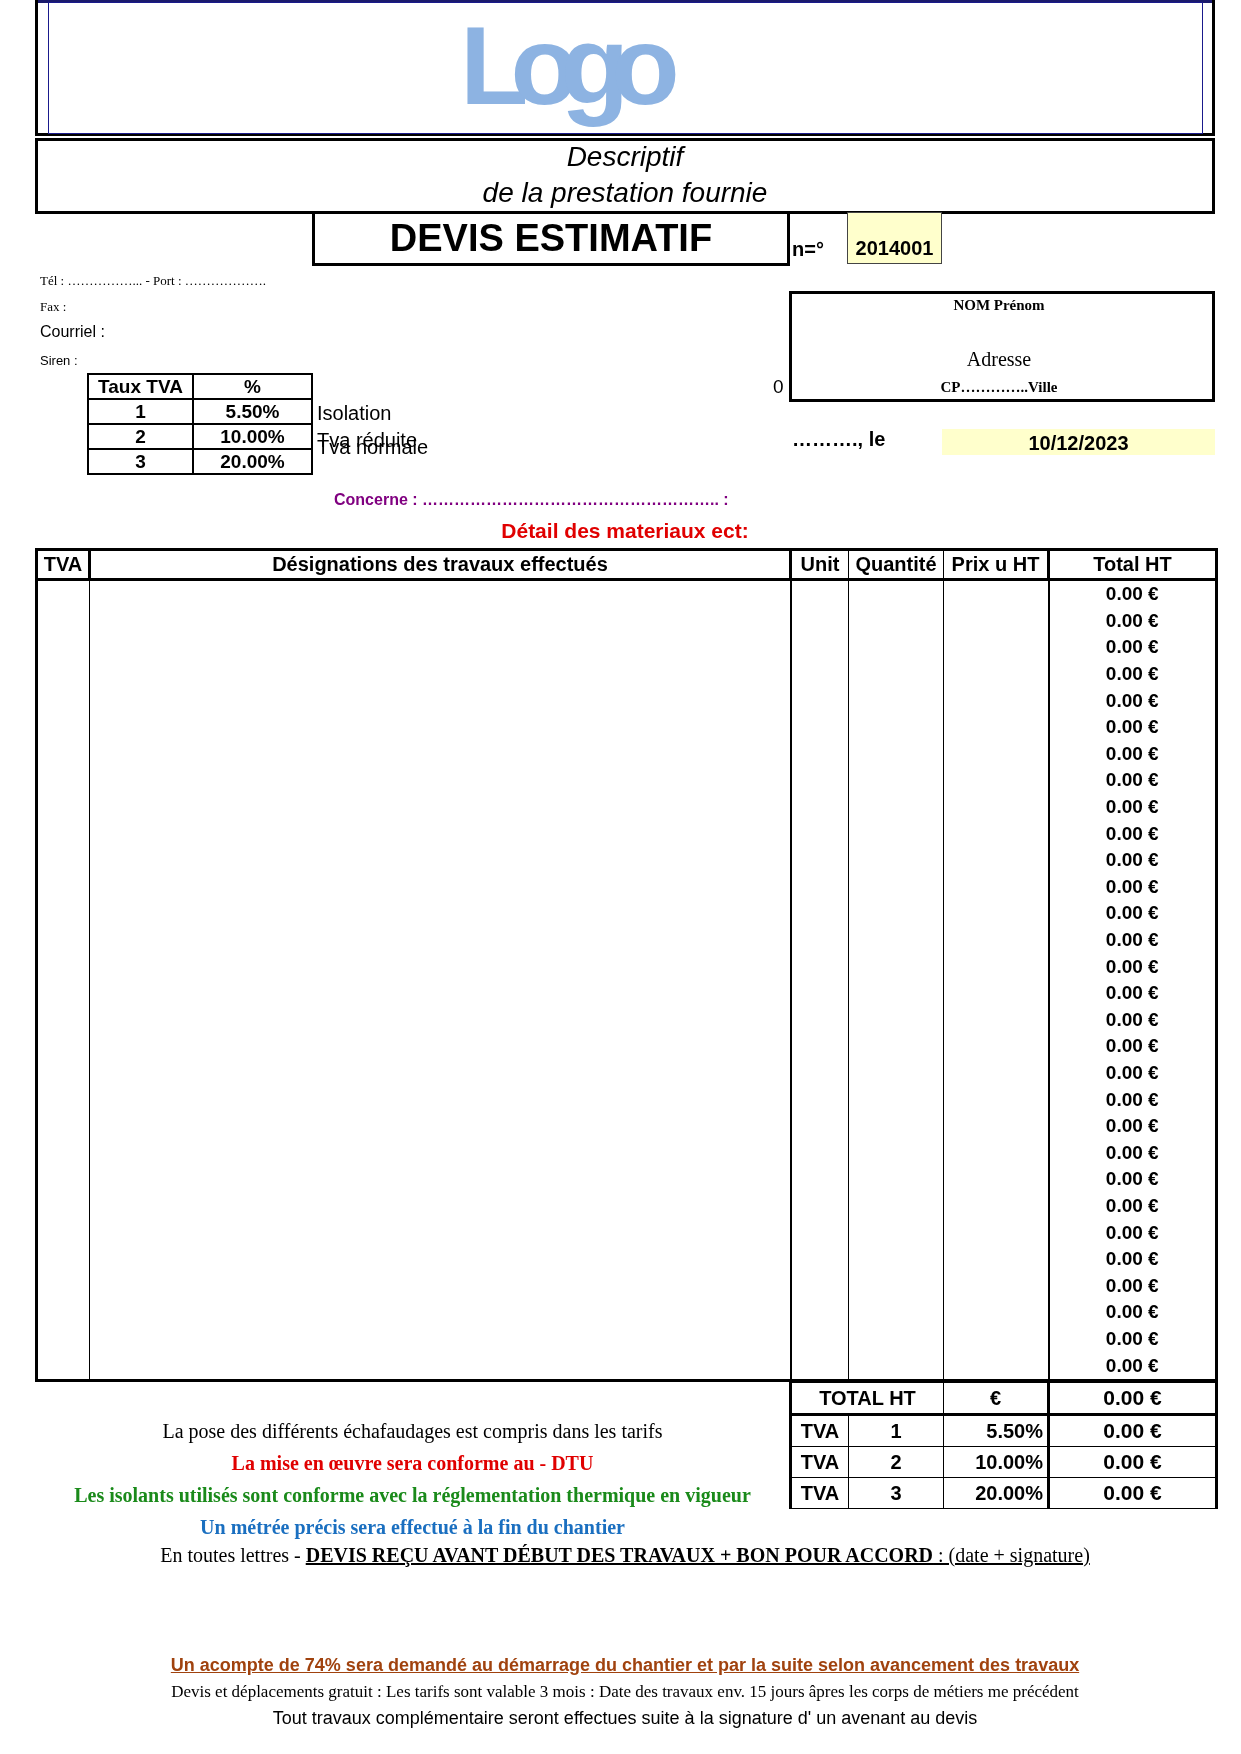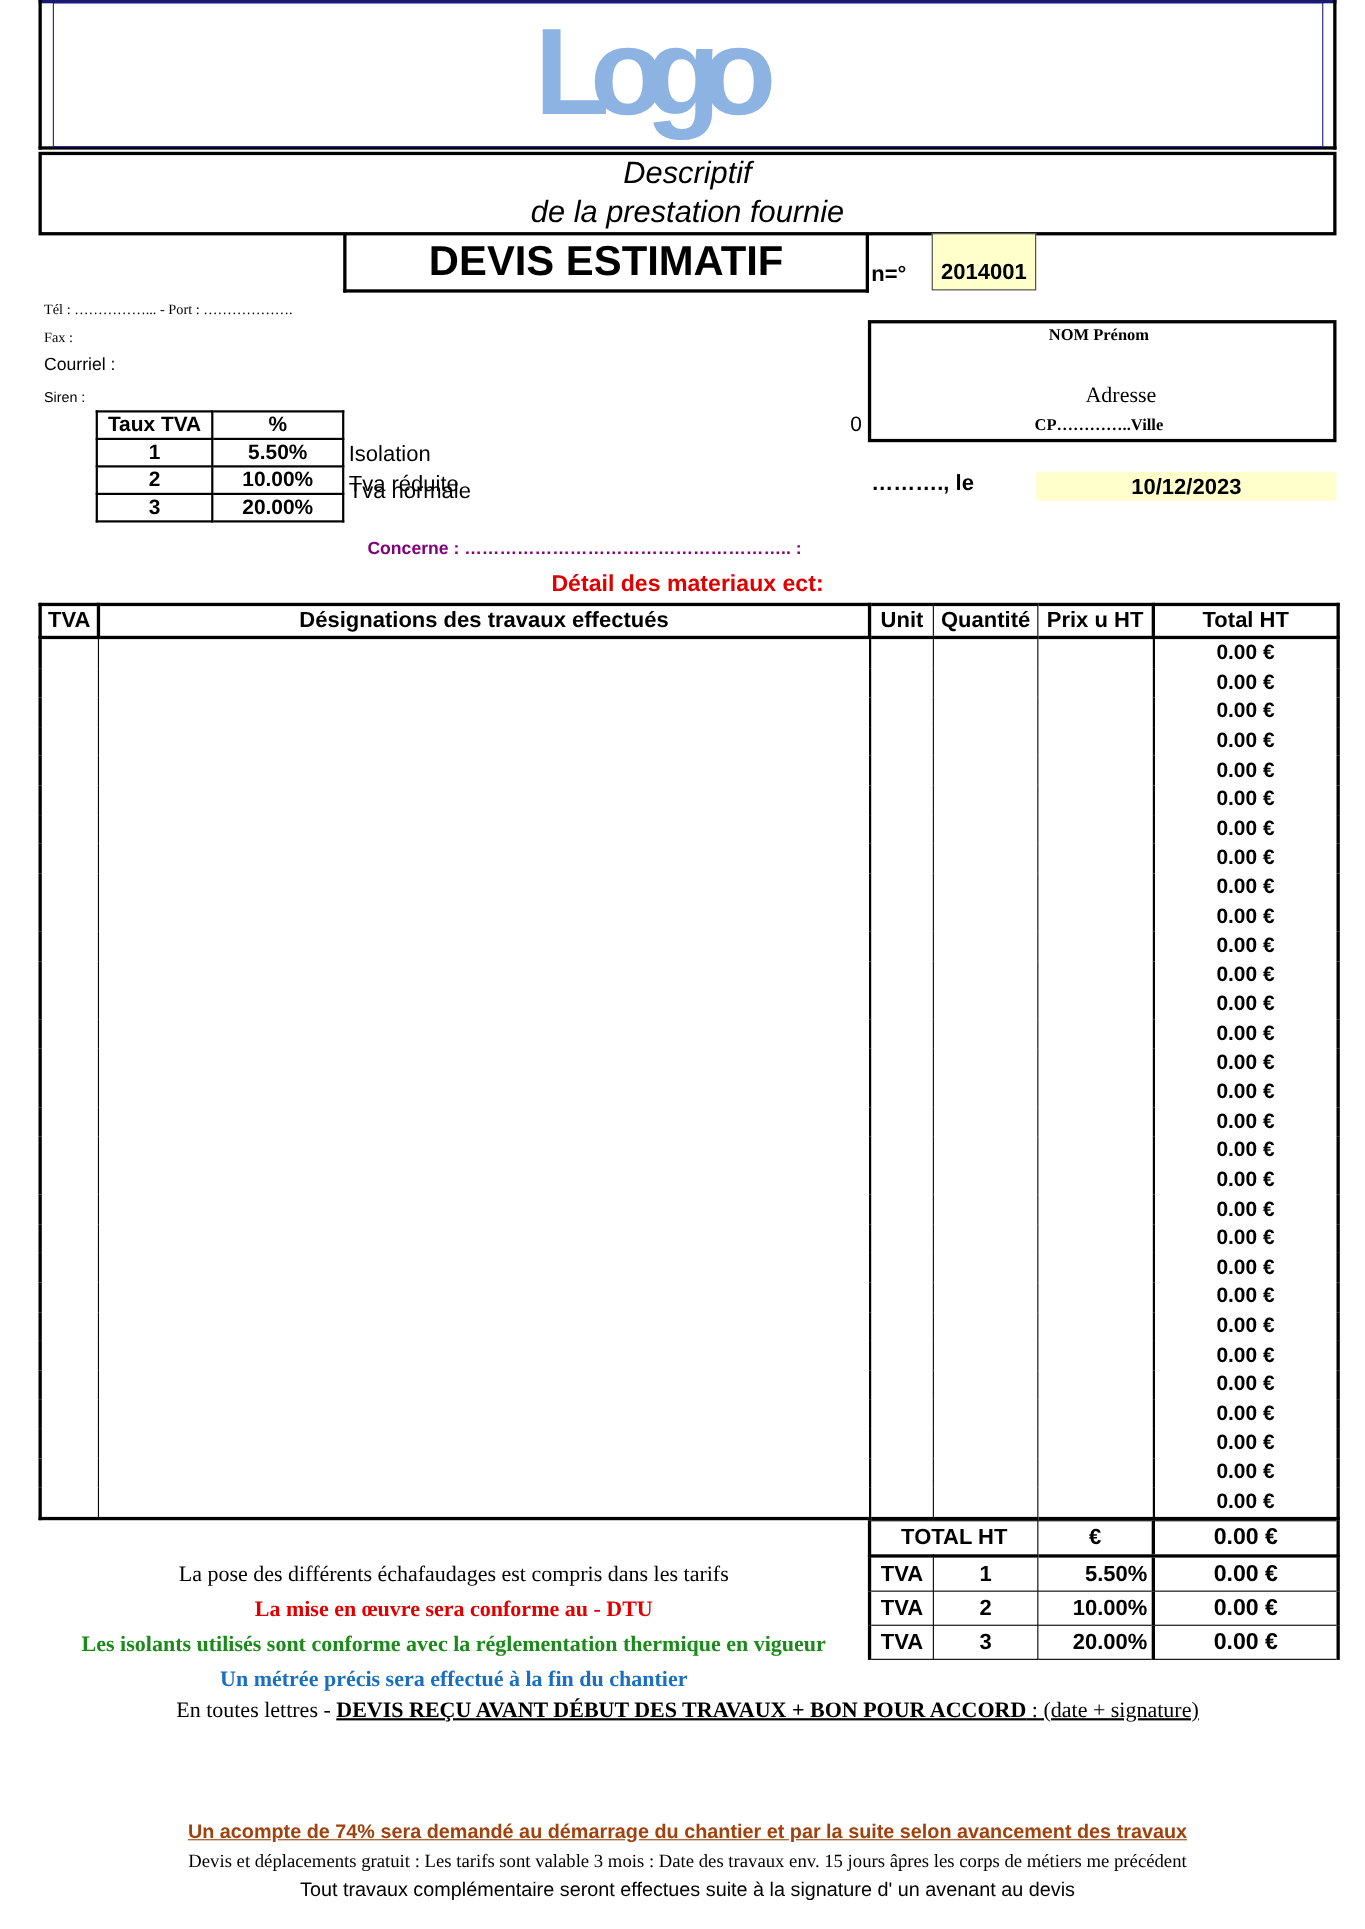--- a/index.html
+++ b/index.html
@@ -5,39 +5,39 @@
   html, body { margin:0; padding:0; background:#fff; }
   body { width:1241px; height:1754px; position:relative; overflow:hidden;
          font-family:"Liberation Sans", sans-serif; color:#000; }
   .abs { position:absolute; }
   .b { font-weight:bold; }
 
   
   #logo-outer { left:35px; top:0; width:1180px; height:136px; border-left:3px solid #000; border-right:3px solid #000; border-bottom:3px solid #000; box-sizing:border-box; }
   #logo-inner { left:48px; top:2px; width:1155px; height:132px; border:1.5px solid #1a1a8c; box-sizing:border-box; }
   #logo-topline { left:35px; top:0; width:1180px; height:3px; background:#1a1a6c; }
-  #logo-text { left:486px; top:10px; font-size:112px; font-weight:bold; color:#8db3e2; letter-spacing:-18px; line-height:1; }
+  #logo-text { left:460px; top:10px; font-size:112px; font-weight:bold; color:#8db3e2; letter-spacing:-18px; line-height:1; }
 
   
   #desc-box { left:35px; top:138px; width:1180px; height:76px; border:3px solid #000; box-sizing:border-box; }
   .desc-line { left:35px; width:1180px; text-align:center; font-style:italic; font-size:28px; }
 
   
   #devis-box { left:312px; top:212px; width:478px; height:54px; border:3px solid #000; border-top:none; box-sizing:border-box; font-size:38px; font-weight:bold; text-align:center; line-height:52px; }
   #no-label { left:792px; top:238px; font-size:20px; font-weight:bold; }
   #no-value { left:847px; top:212px; width:95px; height:52px; background:#ffffcc; border:1.5px solid #444; box-sizing:border-box; font-size:20px; font-weight:bold; text-align:center; line-height:70px; }
 
   
   .info-small { left:40px; font-size:13px; font-family:"Liberation Serif", serif; }
   .info-med { left:40px; font-size:16px;text-align:center; }
 
   
   #client-box { left:789px; top:291px; width:426px; height:111px; border:3px solid #000; box-sizing:border-box; }
   #client-name { left:789px; top:297px; width:420px; text-align:center; font-family:"Liberation Serif", serif; font-weight:bold; font-size:15px; }
-  #client-addr { left:789px; top:348px; width:420px; text-align:center; font-family:"Liberation Serif", serif; font-size:20px;margin-left:20px; }
+  #client-addr { left:789px; top:348px; width:420px; text-align:center; font-family:"Liberation Serif", serif; font-size:20px; }
   #client-cp { left:789px; top:379px; width:420px; text-align:center; font-family:"Liberation Serif", serif; font-weight:bold; font-size:15px; }
   #client-zero { left:773px; top:376px; font-size:19px; }
 
   
   #tva-table { left:87px; top:373px; border-collapse:collapse; font-size:19px; font-weight:bold; }
   #tva-table td { border:2.5px solid #000; text-align:center; height:23px; padding:0; }
   .tva-desc { left:317px; font-size:20px; }
 
   
   #place-le { left:792px; top:428px; font-size:20px; font-weight:bold; }

